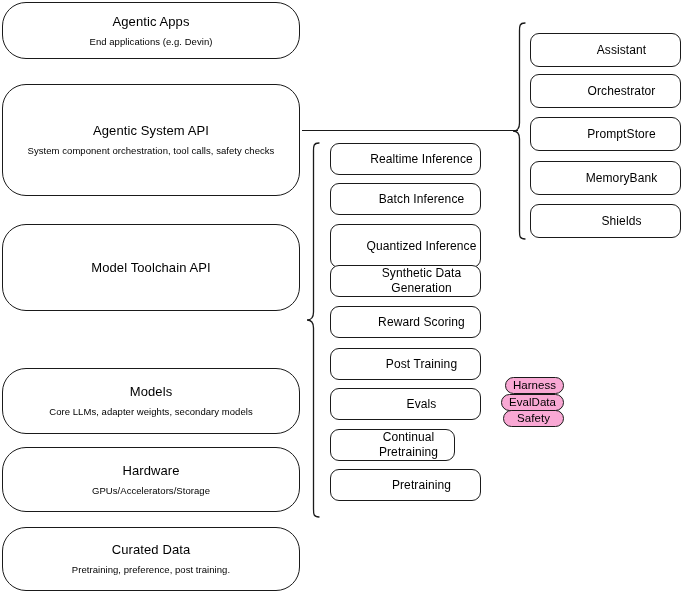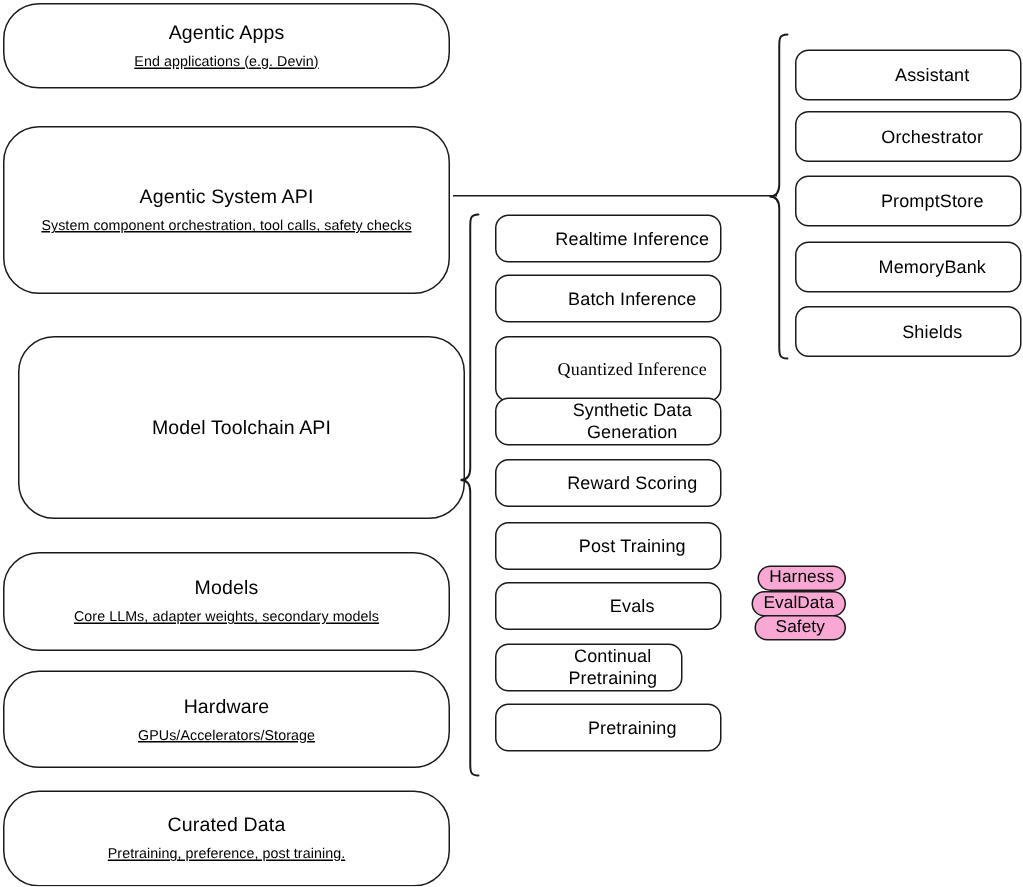--- a/index.html
+++ b/index.html
@@ -41,21 +41,20 @@
   .layer .title {
     font-size: 13px;
     line-height: 16px;
     letter-spacing: .1px;
   }
   .layer .subtitle {
     font-size: 9.5px;
     line-height: 13px;
     margin-top: 5px;
     letter-spacing: .05px;
-    text-decoration: underline;
   }
 
   
   .cap {
     border-radius: 9px;
     font-size: 12px;
     line-height: 15px;
     letter-spacing: .1px;
   }
 
@@ -97,21 +96,21 @@
   <div class="node layer" style="left:2px; top:2px; width:298px; height:57px;">
     <div class="title">Agentic Apps</div>
     <div class="subtitle">End applications (e.g. Devin)</div>
   </div>
 
   <div class="node layer" style="left:2px; top:84px; width:298px; height:112px;">
     <div class="title">Agentic System API</div>
     <div class="subtitle">System component orchestration, tool calls, safety checks</div>
   </div>
 
-  <div class="node layer" style="left:12px; top:224px; width:298px; height:122px;">
+  <div class="node layer" style="left:2px; top:224px; width:298px; height:87px;">
     <div class="title">Model Toolchain API</div>
   </div>
 
   <div class="node layer" style="left:2px; top:368px; width:298px; height:66px;">
     <div class="title">Models</div>
     <div class="subtitle">Core LLMs, adapter weights, secondary models</div>
   </div>
 
   <div class="node layer" style="left:2px; top:447px; width:298px; height:65px;">
     <div class="title">Hardware</div>
@@ -154,21 +153,21 @@
                C5.5 178 7.5 181 7.5 186 L7.5 367 C7.5 372 7.5 375 13 375" fill="none" stroke="#1a1a1a" stroke-width="1.3" stroke-linecap="round"></path>
     </svg>
   </div>
 
   <div class="node cap" style="left:330px; top:143px; width:151px; height:32px;">
     <span>Realtime Inference</span>
   </div>
   <div class="node cap" style="left:330px; top:183px; width:151px; height:32px;">
     <span>Batch Inference</span>
   </div>
-  <div class="node cap" style="left:330px; top:224px; width:151px; height:44px;font-family:Liberation Serif, serif;">
+  <div class="node cap" style="left:330px; top:224px; width:151px; height:44px;">
     <span>Quantized Inference</span>
   </div>
   <div class="node cap" style="left:330px; top:265px; width:151px; height:32px;">
     <span>Synthetic Data Generation</span>
   </div>
   <div class="node cap" style="left:330px; top:306px; width:151px; height:32px;">
     <span>Reward Scoring</span>
   </div>
   <div class="node cap" style="left:330px; top:348px; width:151px; height:32px;">
     <span>Post Training</span>

